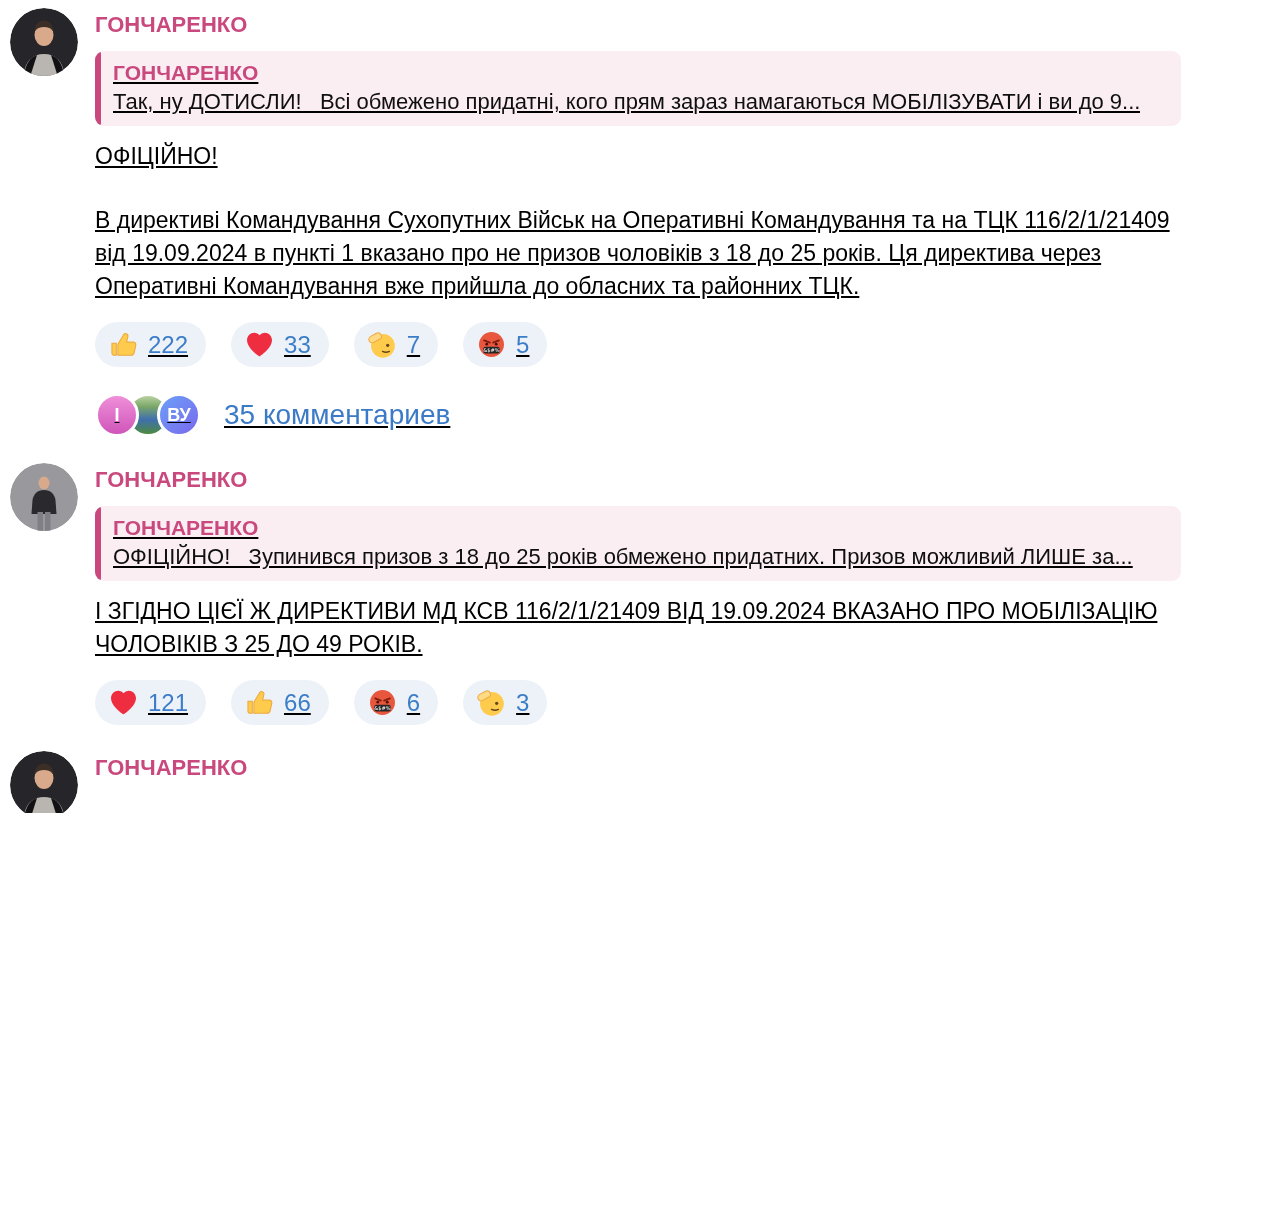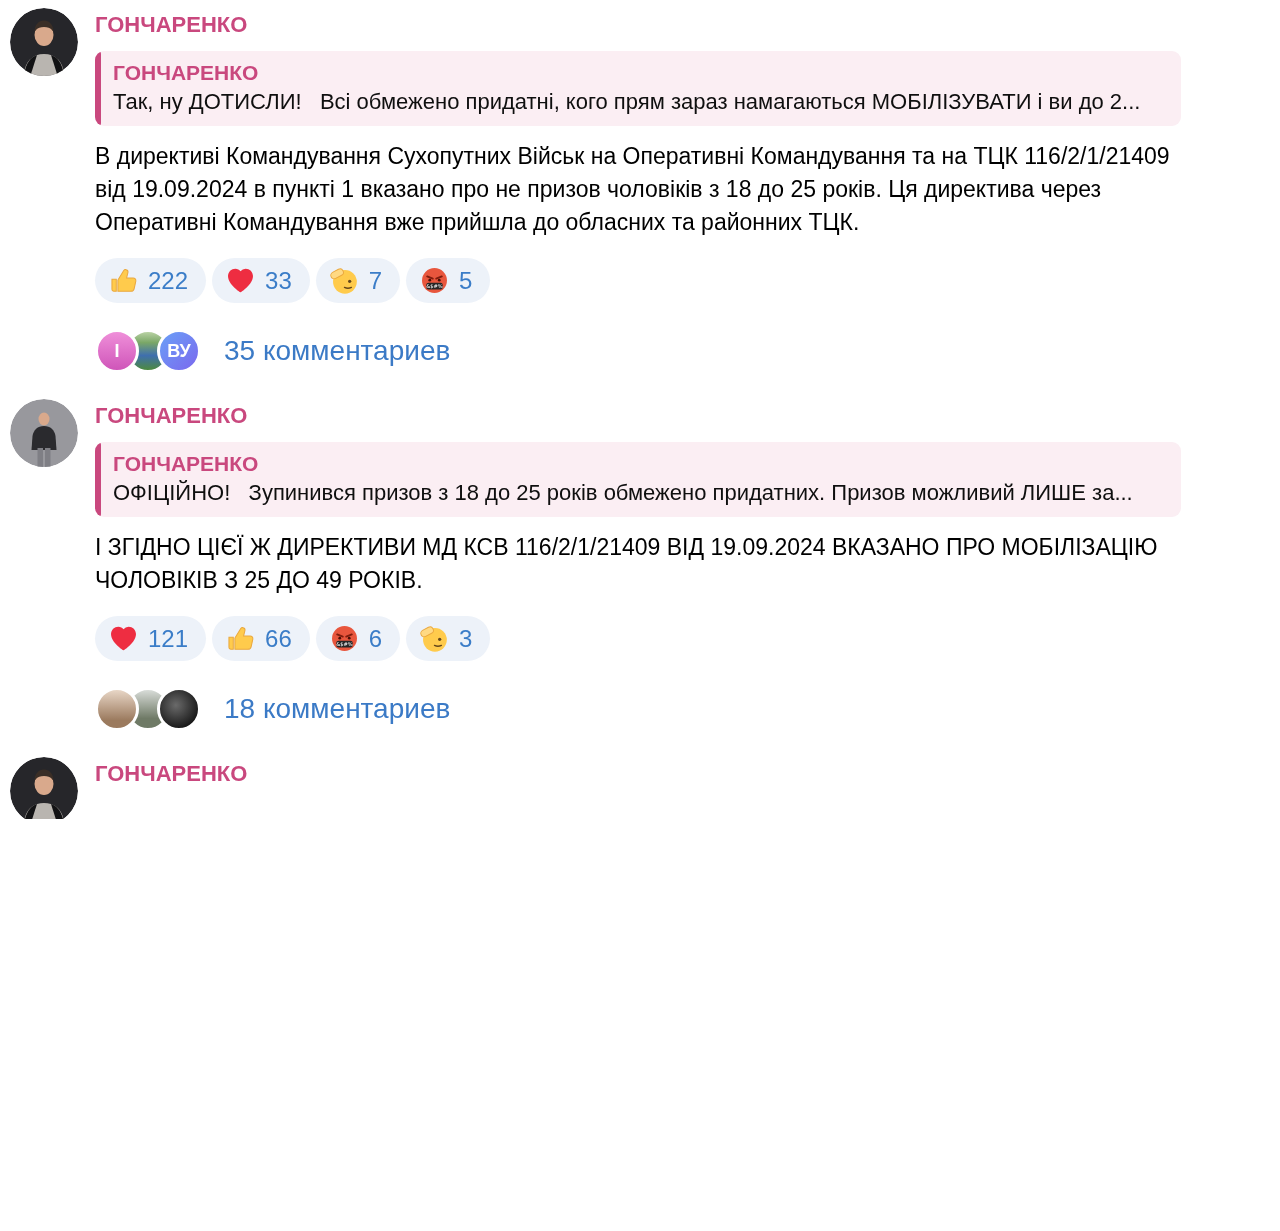--- a/index.html
+++ b/index.html
@@ -2,21 +2,21 @@
 <html><head>
 <meta charset="utf-8">
 <style>
   * { box-sizing: border-box; margin: 0; padding: 0; }
   html, body { background: #ffffff; }
   body {
     width: 1280px;
     font-family: "Liberation Sans", "DejaVu Sans", sans-serif;
     color: #000;
   }
-  .feed { width: 1216px; padding-top: 4px; }
+  .feed { width: 1216px; padding-top: 4px; text-decoration: underline; }
 
   .msg { position: relative; padding: 2px 35px 0 95px; margin-bottom: 22px; }
 
   .avatar {
     position: absolute; left: 10px; top: 4px;
     width: 68px; height: 68px; border-radius: 50%;
     overflow: hidden; cursor: pointer;
   }
   .avatar svg { display: block; width: 100%; height: 100%; }
 
@@ -38,21 +38,21 @@
     line-height: 29px; white-space: nowrap;
   }
   .quote-text {
     font-size: 22px; color: #0f0f0f; line-height: 30px;
     white-space: pre; overflow: hidden; text-overflow: ellipsis;
   }
 
   .body p { font-size: 23px; line-height: 33px; margin: 0 0 31px 0; color: #000; }
   .body p:last-child { margin-bottom: 0; }
 
-  .reactions { display: flex; gap: 6px; margin-top: 19px; }
+  .reactions { display: flex; gap: 25px; margin-top: 19px; }
   .pill {
     display: inline-flex; align-items: center; gap: 9px;
     height: 45px; padding: 0 18px 0 13px;
     background: #edf2f9; border: none; border-radius: 23px;
     cursor: pointer;
   }
   .rx { width: 31px; height: 31px; display: inline-block; }
   .rx svg { width: 100%; height: 100%; display: block; }
   .cnt { font-size: 24px; color: #3b7dc8; }
 
@@ -91,25 +91,26 @@
         <ellipse cx="34" cy="27" rx="9.5" ry="11" fill="#d9a98c"></ellipse>
         <path d="M24.5 24c0-7 4-11.5 9.5-11.5S43.5 17 43.5 24c0 0-2-5-9.5-5s-9.5 5-9.5 5z" fill="#3a2e26"></path>
       </svg>
     </div>
     <div class="author">ГОНЧАРЕНКО</div>
 
     <div class="quote">
       <div class="quote-bar"></div>
       <div class="quote-body">
         <div class="quote-author">ГОНЧАРЕНКО</div>
-        <div class="quote-text">Так, ну ДОТИСЛИ!   Всі обмежено придатні, кого прям зараз намагаються МОБІЛІЗУВАТИ і ви до 2...</div>
+        <div class="quote-text">Так, ну ДОТИСЛИ!   Всі обмежено придатні, кого прям зараз намагаються МОБІЛІЗУВАТИ і ви до 9...</div>
       </div>
     </div>
 
     <div class="body">
+      <p>ОФІЦІЙНО!</p>
       <p>В директиві Командування Сухопутних Військ на Оперативні Командування та на ТЦК 116/2/1/21409 від 19.09.2024 в пункті 1 вказано про не призов чоловіків з 18 до 25 років. Ця директива через Оперативні Командування вже прийшла до обласних та районних ТЦК.</p>
     </div>
 
     <div class="reactions">
       <button class="pill">
         <span class="rx">
             <svg viewBox="0 0 36 36">
               <path fill="#ffcb4c" stroke="#eaa83e" stroke-width="1.2" d="M4.6 16.5h5v14H6.8a2.2 2.2 0 0 1-2.2-2.2z"></path>
               <path fill="#ffcb4c" stroke="#eaa83e" stroke-width="1.2" d="M11.5 30.5v-13l6.8-11c.6-1 1.8-1.5 2.9-1.1 1.5.5 2.3 2 1.9 3.5L21.6 15h7.6c2 0 3.5 1.9 3.1 3.8l-1.9 8.6a3.8 3.8 0 0 1-3.7 3.1z"></path>
             </svg>
@@ -221,28 +222,20 @@
               <circle cx="18.5" cy="19.5" r="13.8" fill="#ffcb4c"></circle>
               <circle cx="24" cy="19" r="1.9" fill="#65471b"></circle>
               <path d="M26 26c-2.5 1.2-5.5 1.2-8 0" stroke="#65471b" stroke-width="1.6" fill="none" stroke-linecap="round"></path>
               <rect x="1.5" y="6.5" width="15.5" height="7.8" rx="3.9" fill="#ffd983" stroke="#eaa83e" stroke-width="1.1" transform="rotate(-28 9 10)"></rect>
             </svg>
           </span>
         <span class="cnt">3</span>
       </button>
     </div>
 
-    <div class="comments">
-      <div class="mini-stack">
-        <div class="mini m-face"></div>
-        <div class="mini m-soldier"></div>
-        <div class="mini m-dark"></div>
-      </div>
-      <div class="comments-label">18 комментариев</div>
-    </div>
   </article>
 
   <article class="msg">
     <div class="avatar">
       <svg viewBox="0 0 68 68">
         <circle cx="34" cy="34" r="34" fill="#26262a"></circle>
         <path d="M34 70c-11 0-20-4-20-4 1-13 9-20 20-20s19 7 20 20c0 0-9 4-20 4z" fill="#b9b5b0"></path>
         <path d="M14 67c2-13 7-18 13-20l-7 22z" fill="#121214"></path>
         <path d="M54 67c-2-13-7-18-13-20l7 22z" fill="#121214"></path>
         <ellipse cx="34" cy="27" rx="9.5" ry="11" fill="#d9a98c"></ellipse>

